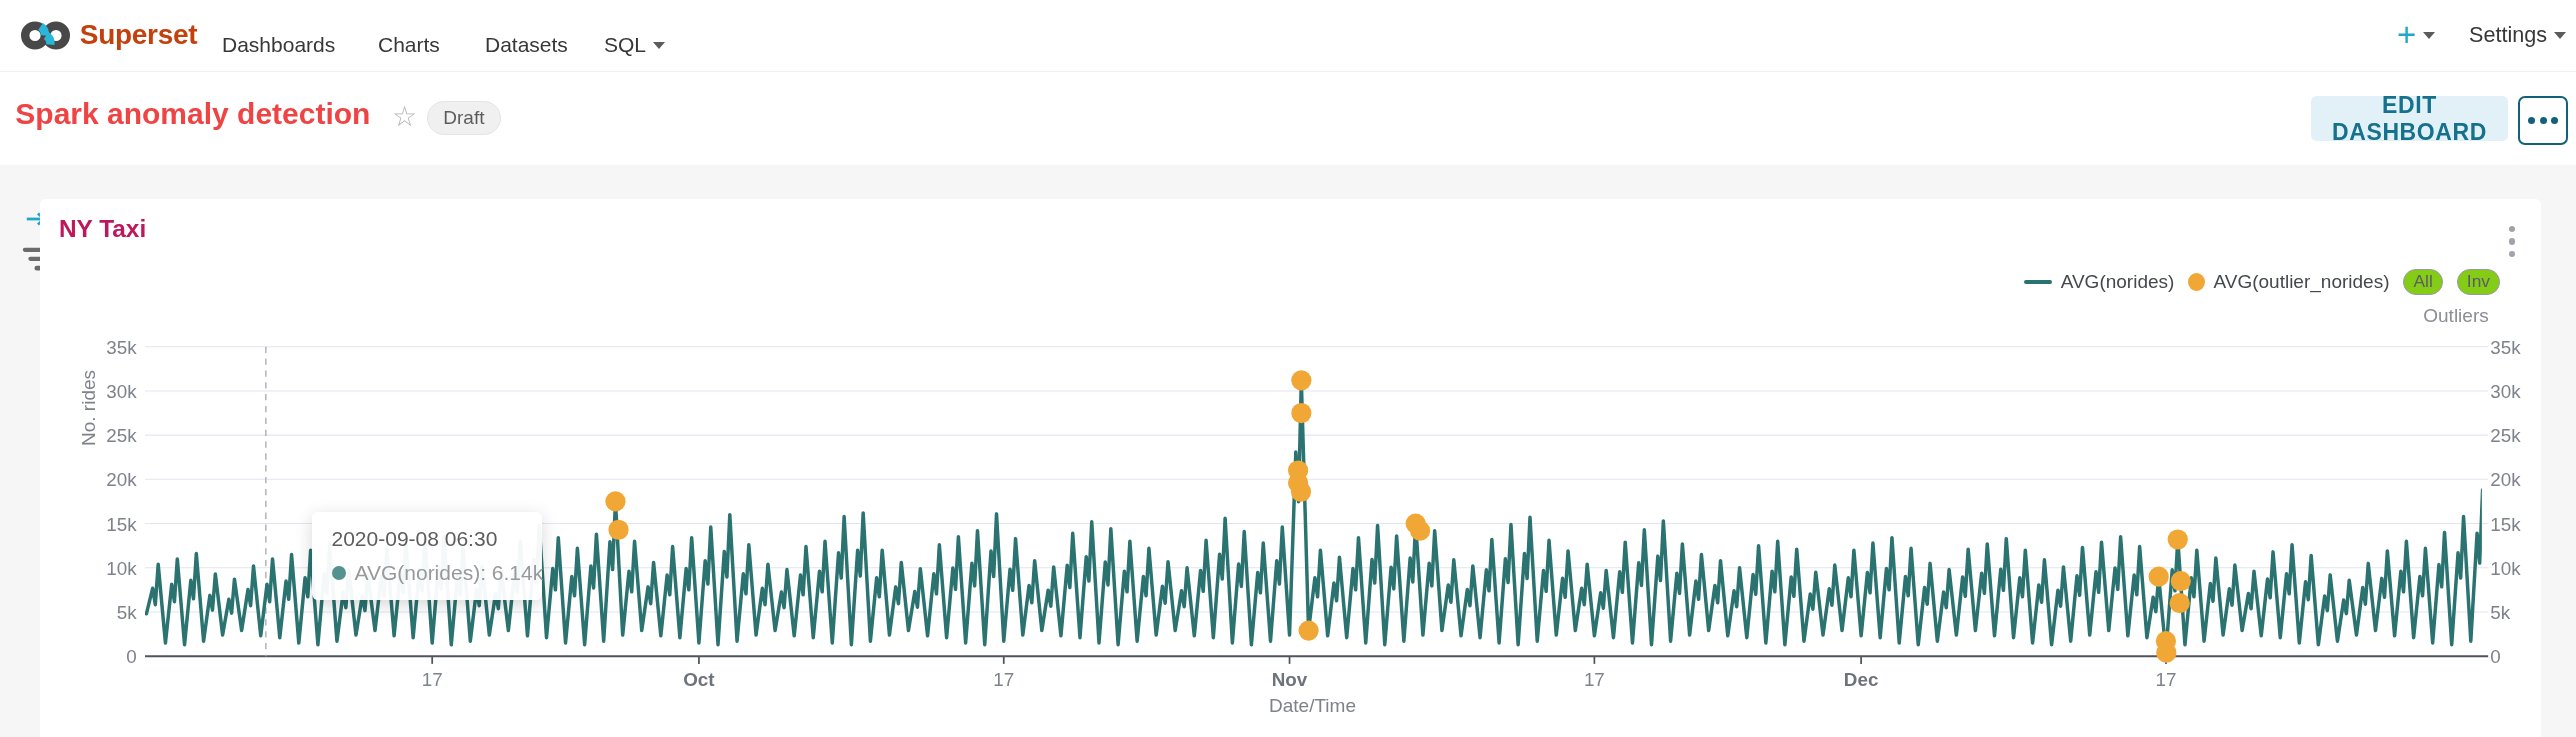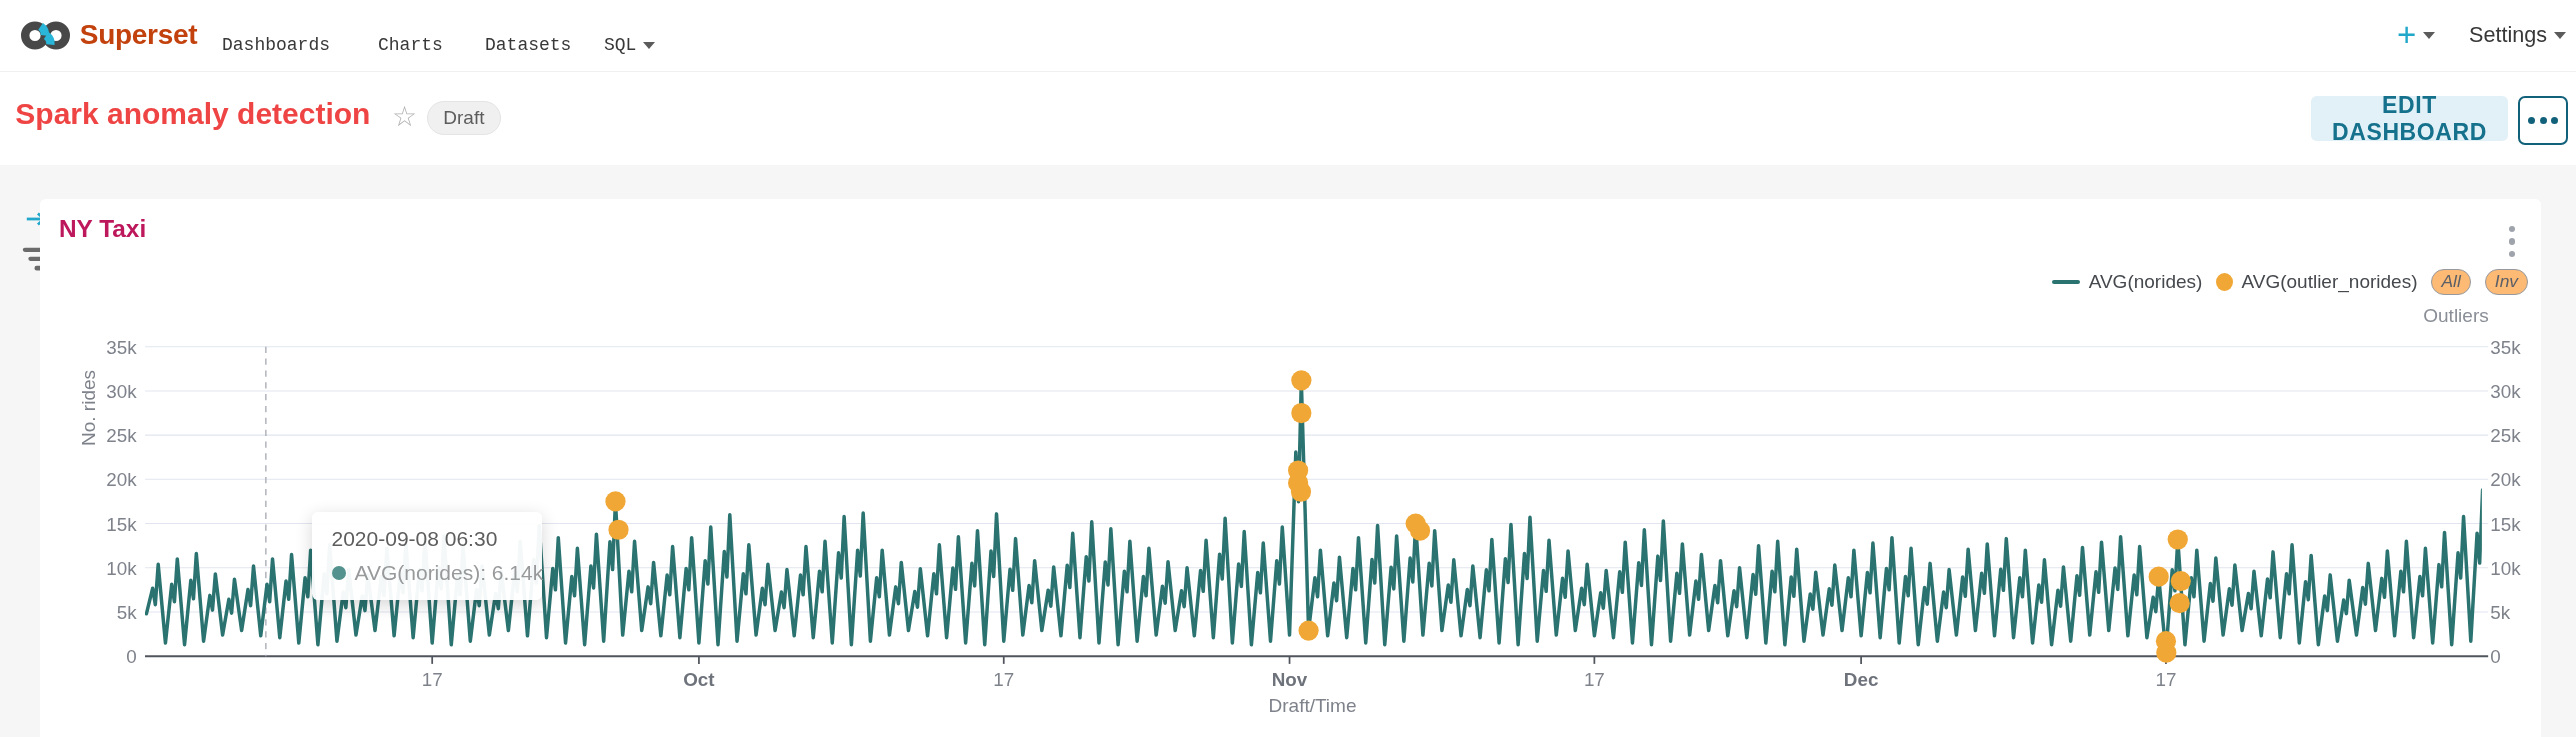--- a/index.html
+++ b/index.html
@@ -3,21 +3,21 @@
 <meta charset="utf-8">
 <style>
   html,body{margin:0;padding:0;background:#F6F6F7;}
   body{width:2576px;height:738px;overflow:hidden;font-family:"Liberation Sans",sans-serif;-webkit-font-smoothing:antialiased;}
   #page{position:relative;width:2576px;height:738px;}
 
   
   .navbar{position:absolute;left:0;top:0;width:2576px;height:72px;background:#fff;border-bottom:1.4px solid #F0F0F0;box-sizing:border-box;}
   .brand{position:absolute;left:21px;top:0;height:70px;display:flex;align-items:center;gap:9.8px;}
   .brand-text{font-size:28px;font-weight:700;color:#c2410c;letter-spacing:-0.3px;}
-  .nav-item{position:absolute;top:0;height:90px;display:flex;align-items:center;font-size:18px;color:#383838;cursor:pointer;font-family:Liberation Mono, monospace;}
+  .nav-item{position:absolute;top:0;height:90px;display:flex;align-items:center;font-size:21px;color:#383838;cursor:pointer;}
   .caret{display:inline-block;margin-left:7px;width:0;height:0;border-left:6.3px solid transparent;border-right:6.3px solid transparent;border-top:7.7px solid #5B5B5B;}
   .plus{position:absolute;top:0;height:70px;display:flex;align-items:center;left:2397px;font-size:33px;color:#20A7C9;font-weight:400;}
   .settings{position:absolute;top:0;height:70px;display:flex;align-items:center;left:2469px;font-size:21.6px;color:#383838;}
 
   
   .subheader{position:absolute;left:0;top:72px;width:2576px;height:93px;background:#fff;}
   .dash-title{position:absolute;left:15.3px;top:25px;font-size:30px;font-weight:700;color:#ef4444;}
   .fav-star{position:absolute;left:392px;top:28px;font-size:28px;color:#B3B3B3;cursor:pointer;}
   .draft-pill{position:absolute;left:427px;top:29px;background:#F0F0F0;border:0.7px solid #E4E4E4;border-radius:18px;padding:4.9px 15.3px;font-size:19px;color:#5C5C5C;}
   .edit-btn{position:absolute;left:2311px;top:24px;width:197px;height:45px;background:#E2F1F8;border:none;border-radius:5.6px;color:#15718C;font-size:23px;font-weight:700;letter-spacing:0.6px;display:flex;align-items:center;justify-content:center;cursor:pointer;font-family:"Liberation Sans",sans-serif;}
@@ -26,26 +26,26 @@
 
   
   .rail-icon{position:absolute;cursor:pointer;}
 
   
   .card{position:absolute;left:40px;top:199px;width:2501px;height:539px;background:#fff;border-radius:5.6px 5.6px 0 0;}
   .card-title{position:absolute;left:59px;top:215px;font-size:24.4px;font-weight:600;color:#be185d;}
   .kebab{position:absolute;left:2506px;top:223px;display:flex;flex-direction:column;gap:6.3px;padding:2.8px;cursor:pointer;}
   .kebab .dot{width:6.3px;height:6.3px;border-radius:50%;background:#9FA3AB;}
 
-  .legend{position:absolute;top:269px;right:48px;display:flex;align-items:center;gap:14px;}
+  .legend{position:absolute;top:269px;right:76px;display:flex;align-items:center;gap:14px;}
   .legend-item{display:flex;align-items:center;gap:8.4px;cursor:pointer;}
   .legend-line{width:28px;height:4.2px;border-radius:2.1px;background:#2A7370;}
   .legend-dot{width:16.7px;height:18px;border-radius:50%;background:#F0A736;}
   .legend-label{font-size:19px;color:#45484D;}
-  .legend-pill{border:1.4px solid #97999E;border-radius:696px;padding:1.4px 9px;font-size:17.4px;color:#5A5E66;cursor:pointer;background:#fdba74;font-style:italic;}
+  .legend-pill{border:1.4px solid #97999E;border-radius:696px;padding:1.4px 9px;font-size:17.4px;color:#5A5E66;cursor:pointer;background:#84cc16;}
   .outliers-title{position:absolute;left:2407px;top:305px;width:98px;text-align:center;font-size:19px;color:#8A8E96;}
   .yaxis-title-left{position:absolute;left:78px;top:446px;font-size:19px;color:#7E828B;transform:rotate(-90deg);transform-origin:left top;white-space:nowrap;}
   .xaxis-title{position:absolute;left:1201px;top:695px;width:223px;text-align:center;font-size:19px;color:#7E828B;}
 
   #chart-svg{position:absolute;left:0;top:0;pointer-events:none;}
 
   
   .tooltip{position:absolute;left:312px;top:512px;width:230px;background:rgba(255,255,255,0.95);border-radius:6.3px;box-shadow:0 4.2px 16.7px rgba(0,0,0,0.16);padding:15.3px 19.5px;box-sizing:border-box;}
   .tooltip-date{font-size:21px;color:#5D5D5D;margin-bottom:9.8px;}
   .tooltip-row{display:flex;align-items:center;gap:8.4px;font-size:21px;color:#97999B;white-space:nowrap;}
@@ -131,21 +131,21 @@
     </div>
     <div class="legend-item">
       <span class="legend-dot"></span>
       <span class="legend-label">AVG(outlier_norides)</span>
     </div>
     <button class="legend-pill">All</button>
     <button class="legend-pill">Inv</button>
   </div>
   <div class="outliers-title">Outliers</div>
   <div class="yaxis-title-left">No. rides</div>
-  <div class="xaxis-title">Draft/Time</div>
+  <div class="xaxis-title">Date/Time</div>
 
   <svg id="chart-svg" width="2576" height="738" viewBox="0 0 3695 1058">
       <defs>
         <clipPath id="plotclip">
           <rect x="208" y="455" width="3352" height="505"></rect>
         </clipPath>
       </defs>
       <line x1="208" x2="3569" y1="941" y2="941" stroke="#50545C" stroke-width="3"></line>
       <text x="196" y="951" text-anchor="end" font-size="27" fill="#7E828B" font-family="Liberation Sans, sans-serif">0</text>
       <text x="3572" y="951" text-anchor="start" font-size="27" fill="#7E828B" font-family="Liberation Sans, sans-serif">0</text>

